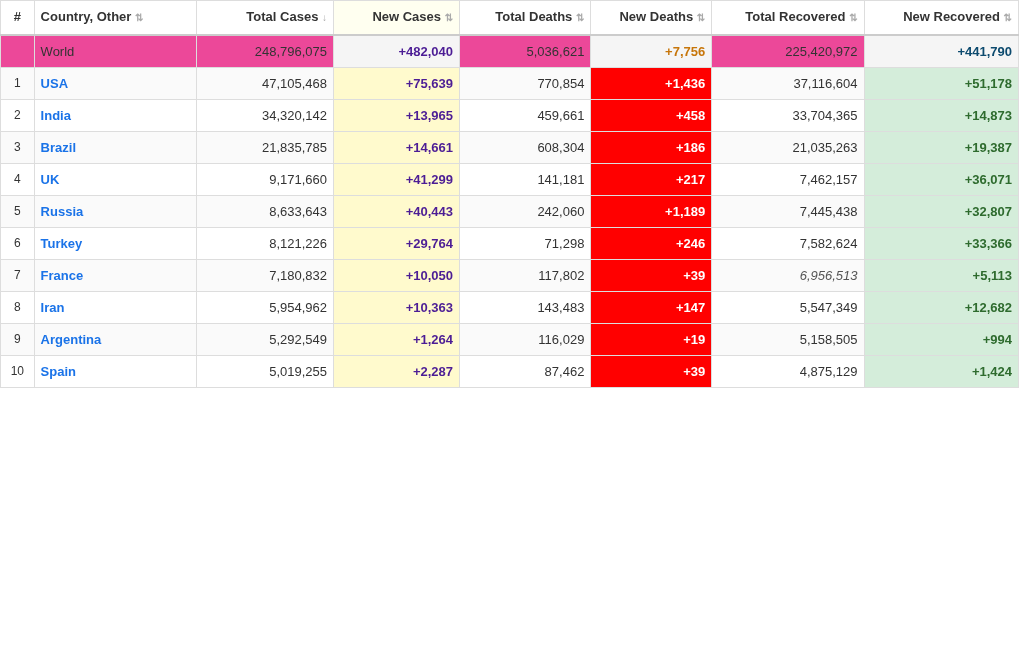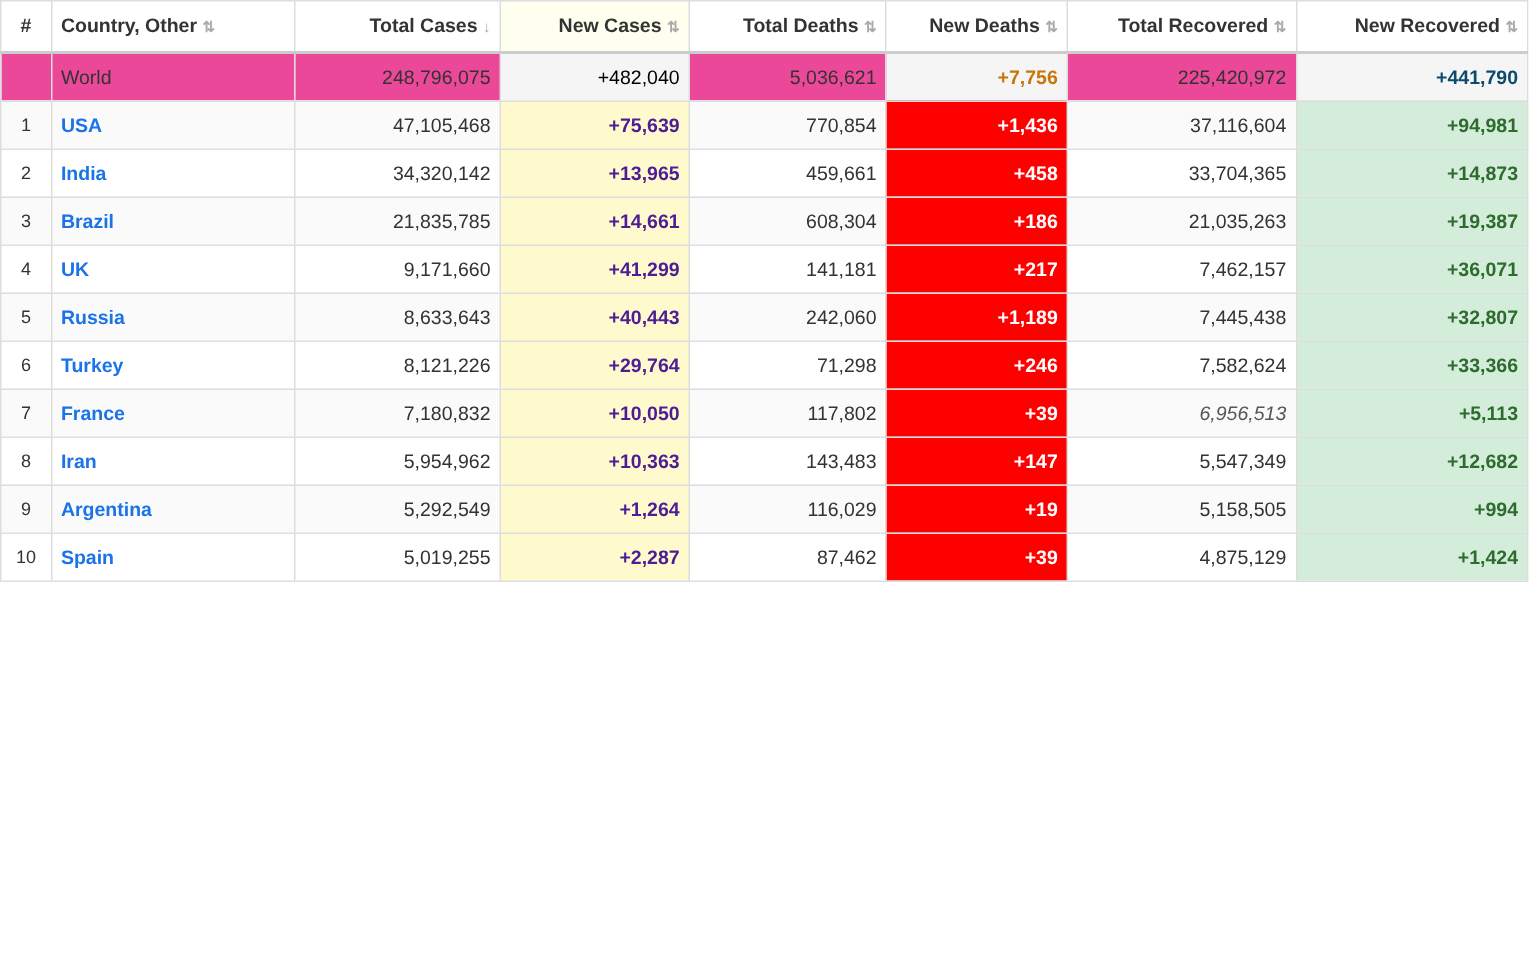--- a/index.html
+++ b/index.html
@@ -49,22 +49,22 @@
     }
 
     .world-row td {
       background: #ec4899;
       font-weight: normal;
       color: #333;
     }
 
     .world-row td:nth-child(4) {
       background: #f5f5f5;
-      color: #000000;
-      font-weight: normal;
+      color: #4c1d95;
+      font-weight: bold;
     }
 
     .world-row td:nth-child(6) {
       background: #f5f5f5;
       color: #c7760a;
       font-weight: bold;
     }
 
     .world-row td:nth-child(8) {
       background: #f5f5f5;
@@ -167,21 +167,21 @@
     </tr>
 
   <tr class="data-row">
         <td class="rank-cell">1</td>
         <td><a class="country-link" href="#">USA</a></td>
         <td>47,105,468</td>
         <td>+75,639</td>
         <td>770,854</td>
         <td class="new-deaths-cell">+1,436</td>
         <td>37,116,604</td>
-        <td>+94,981</td>
+        <td>+51,178</td>
       </tr>
       <tr class="data-row">
         <td class="rank-cell">2</td>
         <td><a class="country-link" href="#">India</a></td>
         <td>34,320,142</td>
         <td>+13,965</td>
         <td>459,661</td>
         <td class="new-deaths-cell">+458</td>
         <td>33,704,365</td>
         <td>+14,873</td>

